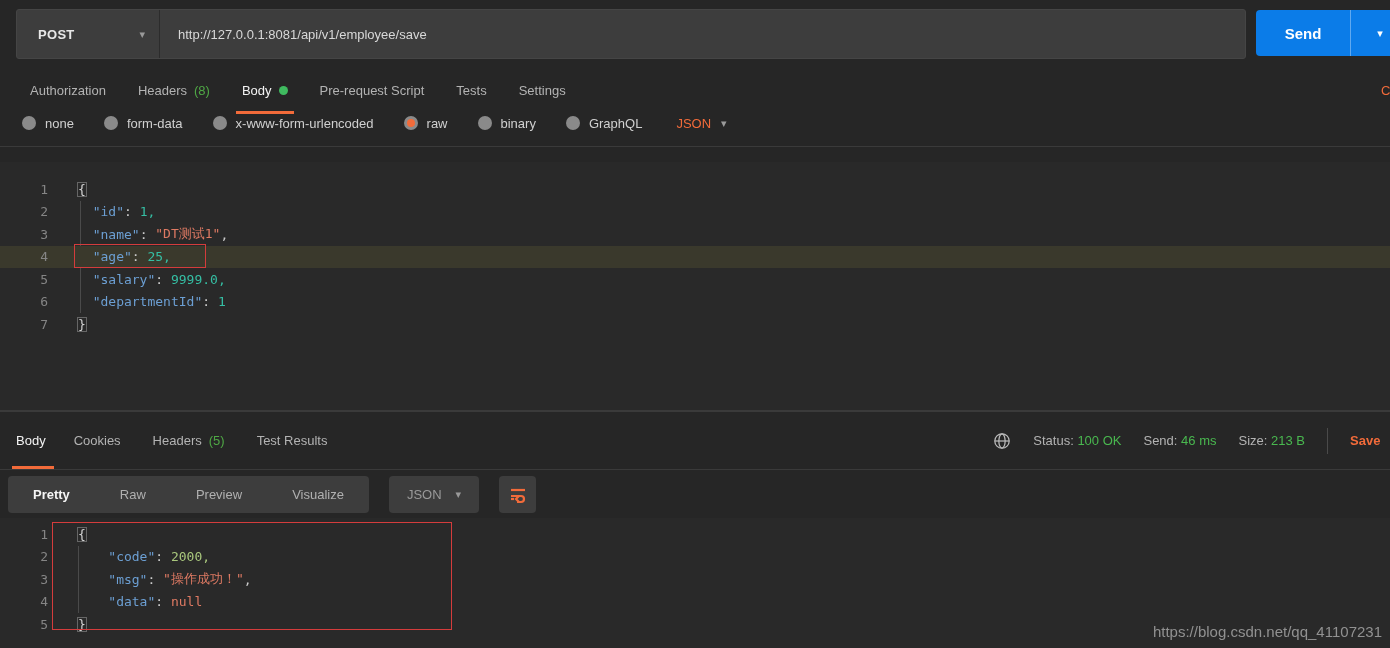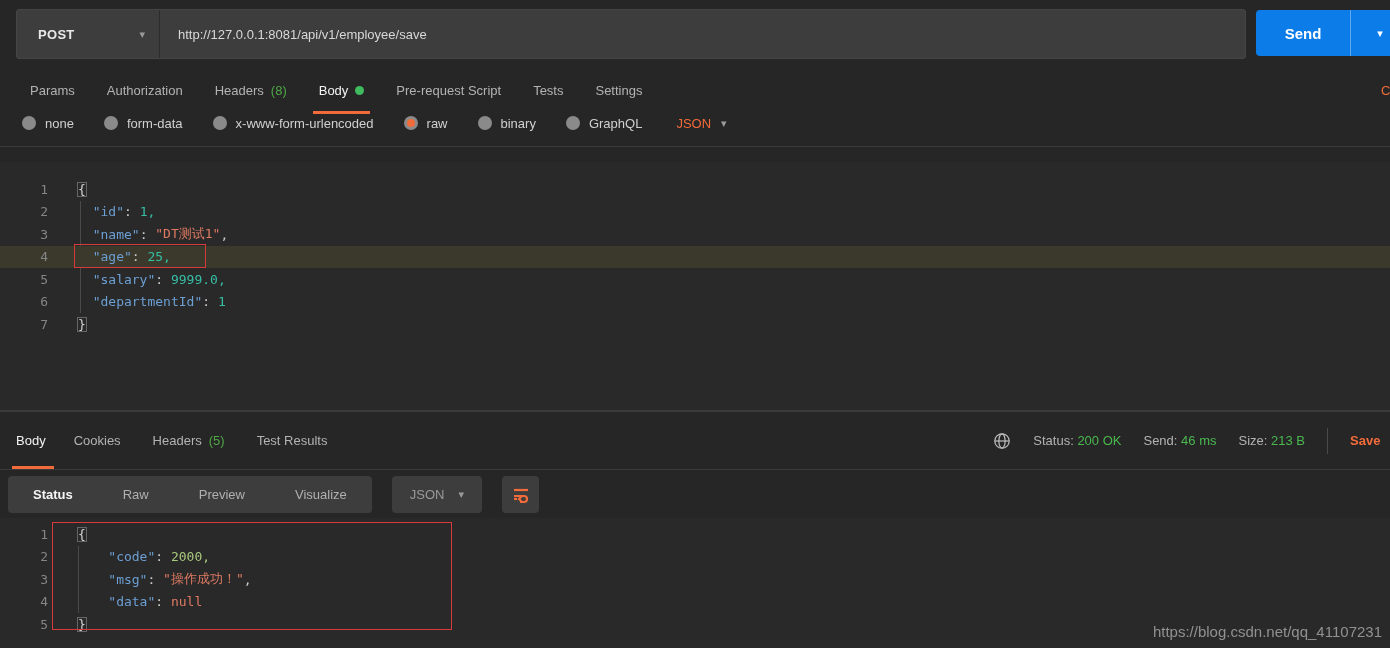--- a/index.html
+++ b/index.html
@@ -125,23 +125,20 @@
   <div class="abs send-btn">
     <div class="send-main">Send</div>
     <div class="send-caret">
       <span class="caret" style="color:#fff">▾</span>
     </div>
   </div>
 </div>
 
 <div class="abs req-tabs">
   <div class="tab">
-      <span>Params</span>
-    </div>
-  <div class="tab">
       <span>Authorization</span>
     </div>
   <div class="tab">
     <span>Headers</span>
     <span class="count">(8)</span>
   </div>
   <div class="tab active">
     <span>Body</span>
     <span class="green-dot"></span>
     <span class="underline"></span>
@@ -219,38 +216,38 @@
       </div>
   </div>
   <div class="resp-meta">
     <svg class="globe" viewBox="0 0 20 20">
       <circle cx="10" cy="10" r="8" fill="none" stroke="currentColor" stroke-width="1.4"></circle>
       <ellipse cx="10" cy="10" rx="3.5" ry="8" fill="none" stroke="currentColor" stroke-width="1.4"></ellipse>
       <line x1="2" y1="10" x2="18" y2="10" stroke="currentColor" stroke-width="1.4"></line>
     </svg>
     <span class="meta-pair">
       <span>Status:</span>
-      <span class="val">200 OK</span>
+      <span class="val">100 OK</span>
     </span>
     <span class="meta-pair">
       <span>Send:</span>
       <span class="val">46 ms</span>
     </span>
     <span class="meta-pair">
       <span>Size:</span>
       <span class="val">213 B</span>
     </span>
     <span class="meta-divider"></span>
     <span class="save-link">Save</span>
   </div>
 </div>
 
 <div class="abs resp-toolbar">
   <div class="seg-control">
-    <div class="seg-item active">Status</div>
+    <div class="seg-item active">Pretty</div>
     <div class="seg-item">Raw</div>
     <div class="seg-item">Preview</div>
     <div class="seg-item">Visualize</div>
   </div>
   <div class="format-select">
     <span>JSON</span>
     <span class="caret">▾</span>
   </div>
   <div class="wrap-btn">
     <svg width="20" height="20" viewBox="0 0 20 20">

